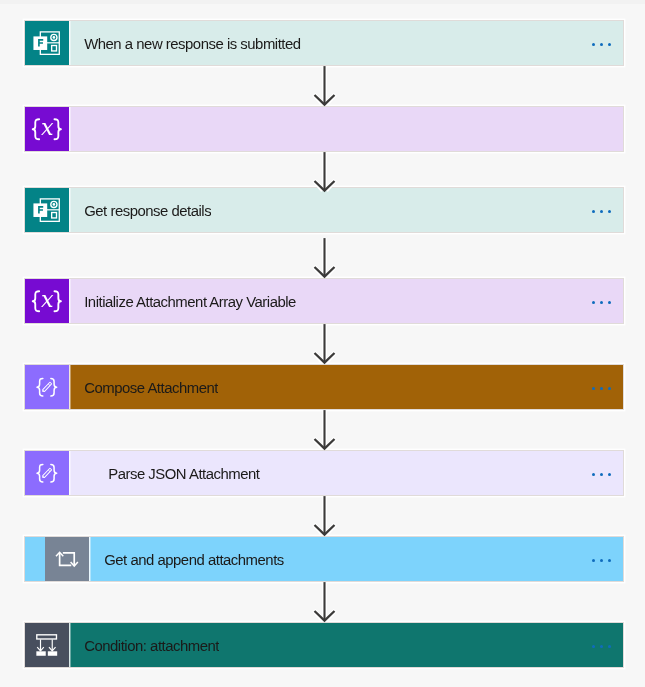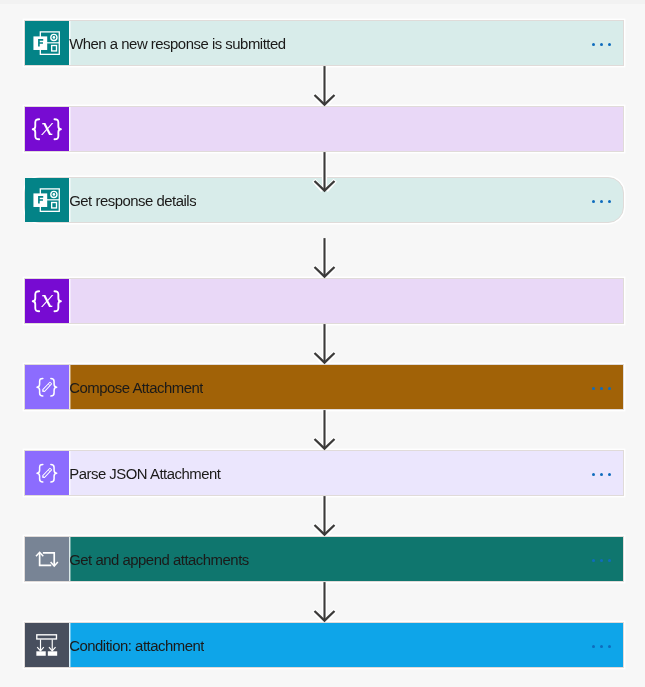--- a/index.html
+++ b/index.html
@@ -13,40 +13,40 @@
   .canvas { position:absolute; left:0; top:0; width:645px; height:687px; }
 
   .node { position:absolute; left:23.6px; width:600.5px; height:46px;
           display:flex; align-items:stretch; box-sizing:border-box;
           border:1.3px solid #e0dbd9;
           box-shadow:0 0 0 1.4px rgba(255,255,255,0.92); }
   .node-icon { width:44.6px; flex:0 0 44.6px; display:flex; align-items:center; justify-content:center;
                box-shadow:1.45px 0 0 rgba(255,255,255,0.85); }
   .node-icon svg { display:block; }
   .node-body { flex:1 1 auto; display:flex; align-items:center; position:relative; min-width:0; }
-  .node-title { margin-left:0; font-size:14.9px; line-height:16px; position:relative; top:1px;
+  .node-title { margin-left:15px; font-size:14.9px; line-height:16px; position:relative; top:1px;
                 color:#1b1a19; letter-spacing:-0.48px;
                 white-space:nowrap; overflow:hidden; text-overflow:ellipsis; }
   .node-menu { position:absolute; right:11.8px; top:21.85px;
                display:flex; align-items:center; height:3px; }
   .node-menu i { display:block; width:3px; height:3px; border-radius:50%;
                  background:#0f6cbd; margin-left:5.1px; }
   .node-menu i:first-child { margin-left:0; }
 
   .connector { position:absolute; left:0; width:645px; height:43px; z-index:2; }
   .connector svg { display:block; }
 
   .n1 { top:19.9px;  background:#d8ecea; }
   .n2 { top:105.9px; background:#e9d8f7; }
-  .n3 { top:177px; background:#d8ecea;border-radius:16px; }
+  .n3 { top:187px; background:#d8ecea; }
   .n4 { top:277.9px; background:#e9d8f7; }
   .n5 { top:363.9px; background:#a16207; }
-  .n6 { top:449.9px; background:#ebe6fd; }
-  .n7 { top:535.9px; background:#0f766e; }
-  .n8 { top:621.9px; background:#0ea5e9; }
+  .n6 { top:449.9px; background:#ebe6fd;gap:24px; }
+  .n7 { top:535.9px; background:#7dd3fc;padding-left:20px; }
+  .n8 { top:621.9px; background:#0f766e; }
   .i1, .i3 { background:#038387; }
   .i2, .i4 { background:#770bd2; }
   .i5, .i6 { background:#8c6cfe; }
   .i7 { background:#788495; }
   .i8 { background:#484f5e; }
   .c1 { top:64.9px; }  .c2 { top:150.9px; } .c3 { top:236.9px; }
   .c4 { top:322.9px; } .c5 { top:408.9px; } .c6 { top:494.9px; }
   .c7 { top:580.9px; }
 </style>
 </head>
@@ -131,20 +131,28 @@
     </svg>
   </div>
   <div class="node n4">
     <div class="node-icon i4">
       <svg width="46" height="46" viewBox="0 0 46 46" fill="none">
         <path d="M14.6 12.9 C 11.4 12.9 10.6 13.8 10.6 16.3 v3.75 c0 2.2 -.85 3.1 -2.65 3.2 c1.8 .1 2.65 1.0 2.65 3.2 v3.75 c0 2.5 .8 3.4 4.0 3.4" stroke="#fff" stroke-width="1.92" stroke-linecap="round" stroke-linejoin="round"></path>
         <path d="M30.4 12.9 C 33.6 12.9 34.4 13.8 34.4 16.3 v3.75 c0 2.2 .85 3.1 2.65 3.2 c-1.8 .1 -2.65 1.0 -2.65 3.2 v3.75 c0 2.5 -.8 3.4 -4.0 3.4" stroke="#fff" stroke-width="1.92" stroke-linecap="round" stroke-linejoin="round"></path>
         <text x="22.9" y="29.2" font-family="'DejaVu Serif', serif" font-style="italic" font-size="23" fill="#fff" text-anchor="middle">x</text>
       </svg>
     </div>
+    <div class="node-body">
+      <div class="node-title">Initialize Attachment Array Variable</div>
+      <div class="node-menu" title="More commands">
+        <i></i>
+        <i></i>
+        <i></i>
+      </div>
+    </div>
   </div>
   <div class="connector c4">
     <svg width="645" height="43" viewBox="0 0 645 43">
       <path d="M324.5 1.1 V 40.0" stroke="#ffffff" stroke-width="5.2" fill="none" stroke-linecap="butt"></path>
       <path d="M313.8 29.2 L322.8 39.5 M335.2 29.2 L326.2 39.5" stroke="#ffffff" stroke-width="4.4" fill="none" stroke-linecap="butt"></path>
       <path d="M324.5 1.1 V 40.0" stroke="#3b3a39" stroke-width="2.1" fill="none" stroke-linecap="butt"></path>
       <path d="M314.5 30.0 L324.5 39.7 L334.5 30.0" stroke="#3b3a39" stroke-width="2.3" fill="none" stroke-linecap="butt" stroke-linejoin="miter" stroke-miterlimit="10"></path>
     </svg>
   </div>
   <div class="node n5">

